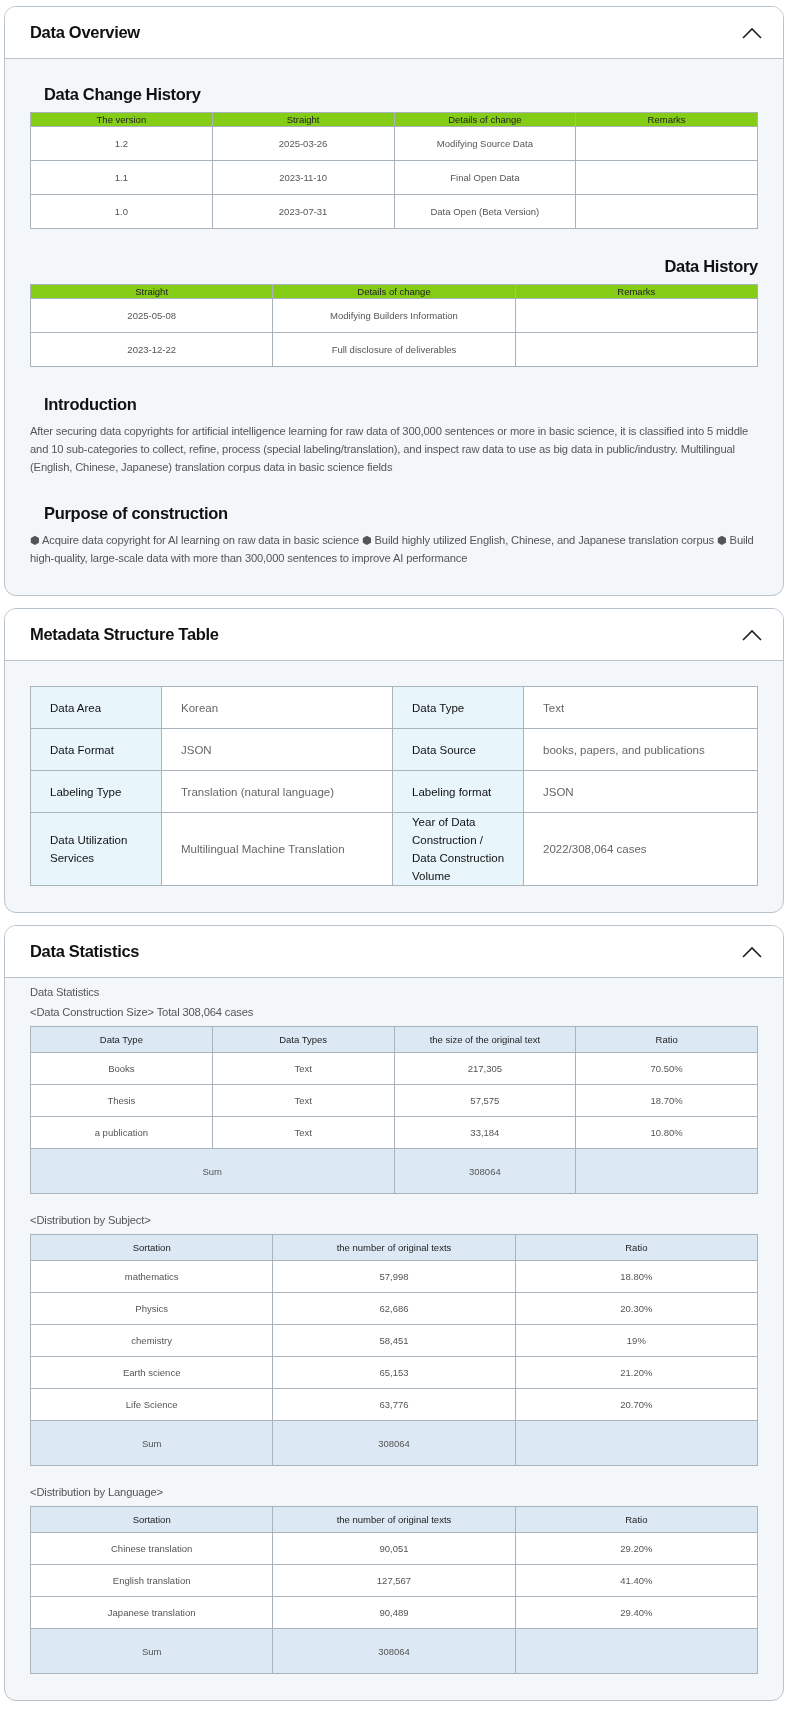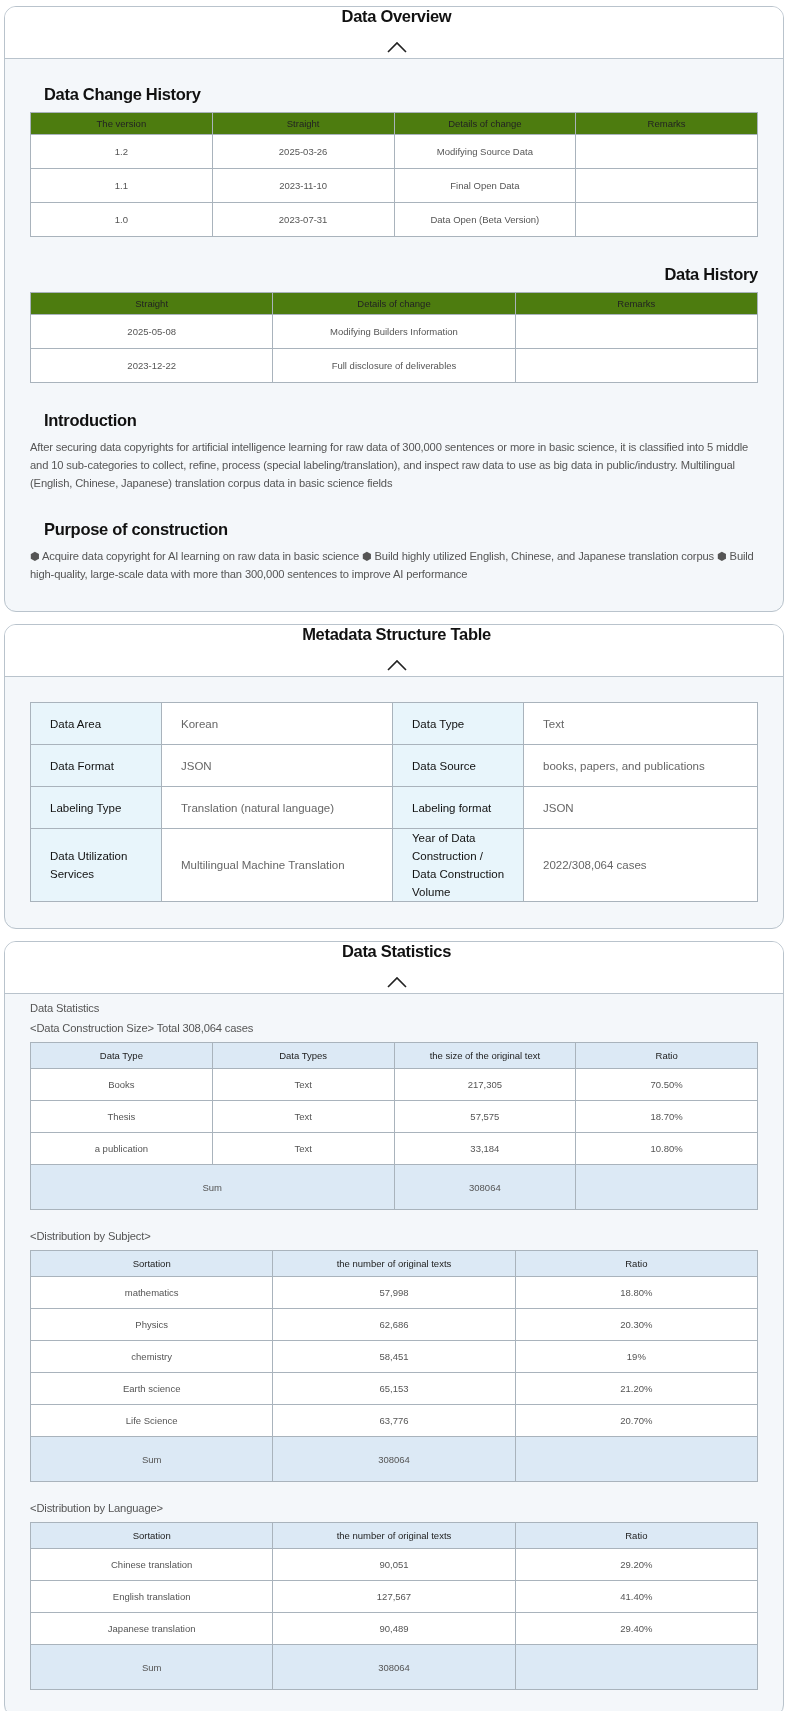--- a/index.html
+++ b/index.html
@@ -13,34 +13,33 @@
     border-radius: 12px;
     background: #f4f7fa;
     overflow: hidden;
   }
   .card-header {
     height: 52px;
     background: #ffffff;
     border-bottom: 1px solid #b9c3cc;
     display: flex; align-items: center; justify-content: space-between;
     padding: 0 20px 0 25px;
-    flex-direction: column;
   }
   .card-title { font-size: 16.5px; font-weight: bold; letter-spacing: -0.3px; color: #111; }
   .chevron {
     width: 22px; height: 22px; display: flex; align-items: center; justify-content: center; cursor: pointer;
   }
   .card-body { padding: 0 25px 0 25px; }
 
   .section-title { font-size: 16.5px; color: #111; letter-spacing: -0.3px; margin-bottom: 8px; margin-left: 14px; }
 
   table { border-collapse: collapse; width: 100%; background: #fff; table-layout: fixed; }
   td, th { border: 1px solid #a9b3bc; font-weight: normal; text-align: center; font-size: 9.5px; color: #555; }
   th { color: #222; }
-  .t1 th { background: #4d7c0f; height: 22px; }
+  .t1 th { background: #84cc16; height: 14px; }
   .t1 td { height: 34px; }
   .t2 th { background: #dce9f5; height: 26px; }
   .t2 td { height: 32px; }
   .t2 tr.sum td { background: #dce9f5; height: 45px; }
 
   .para { font-size: 11.2px; line-height: 18px; color: #555; letter-spacing: -0.15px; }
 
   .meta th { background: #e8f5fb; text-align: left; padding-left: 19px; font-size: 11.5px; color: #111; font-weight: normal; }
   .meta td { text-align: left; padding-left: 19px; font-size: 11.5px; color: #666; height: 42px; }
   .meta tr.tall td, .meta tr.tall th { height: 73px; }

